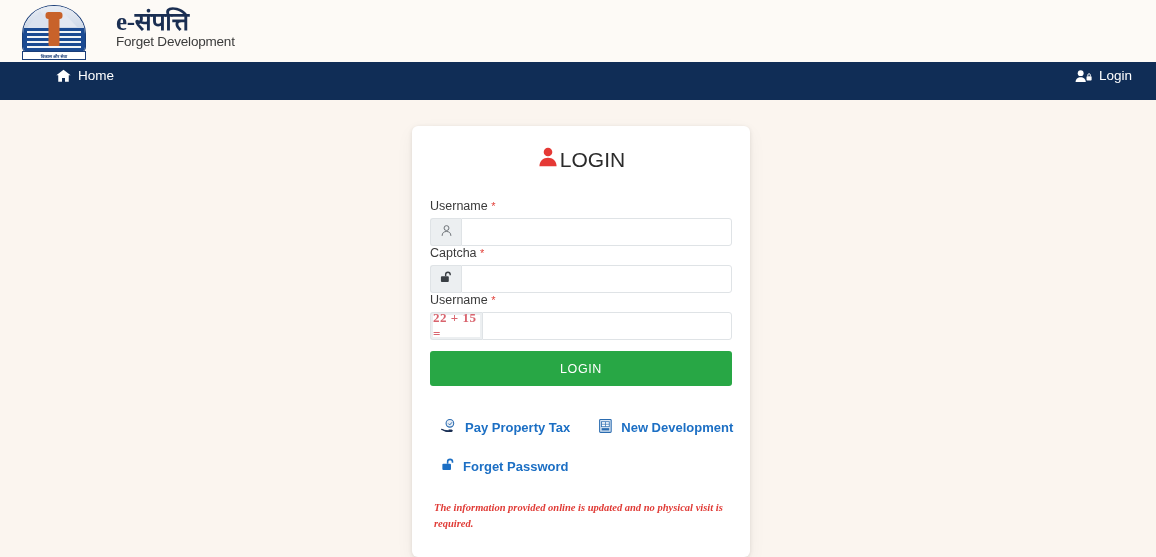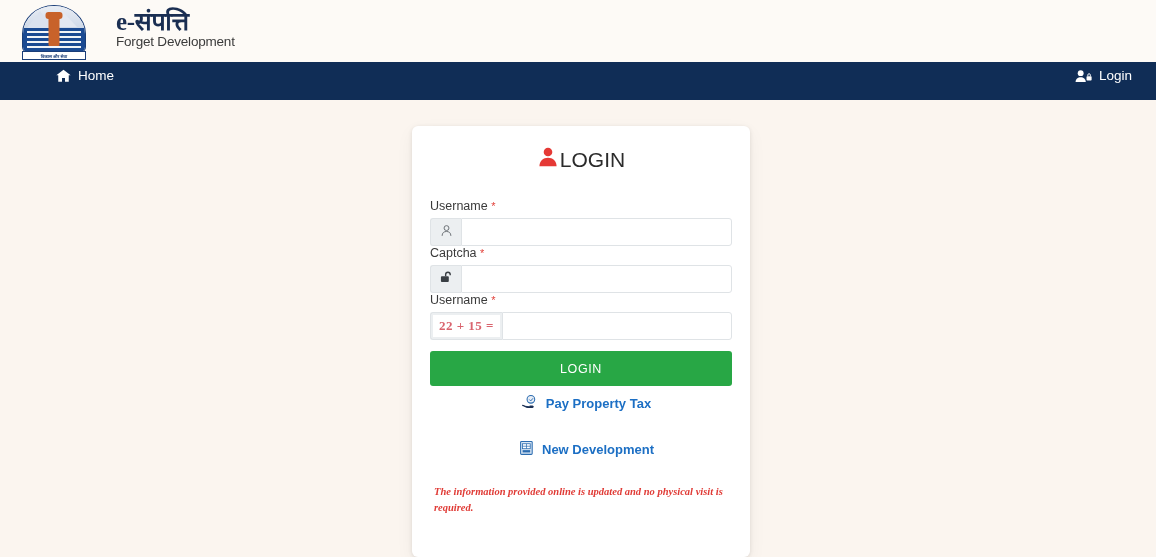--- a/index.html
+++ b/index.html
@@ -142,21 +142,21 @@
     background: #eceff1;
     border: 1px solid #dfe3e6;
     border-right: none;
     border-radius: 3px 0 0 3px;
     display: flex;
     align-items: center;
     justify-content: center;
   }
 
   .input-prefix.captcha-prefix {
-    width: 72px;
+    width: 52px;
     background: #eceff1;
     padding: 2px;
   }
 
   .captcha-inner {
     background: #fff;
     width: 100%;
     height: 100%;
     display: flex;
     align-items: center;
@@ -192,23 +192,22 @@
     cursor: pointer;
     margin-top: 11px;
     font-family: "Liberation Sans", sans-serif;
   }
 
   
   .links-row {
     display: flex;
     align-items: center;
     gap: 27px;
-    margin-top: 8px;
+    margin-top: 32px;
     padding-left: 10px;
-    flex-direction: column;
   }
 
   .link-item {
     display: flex;
     align-items: center;
     gap: 7px;
     color: #1c6fc4;
     font-size: 13px;
     font-weight: 700;
     cursor: pointer;
@@ -434,19 +433,30 @@
             <rect x="4.6" y="4.2" width="8.6" height="5.6" fill="#ffffff" stroke="#2b6cb0" stroke-width="0.9"></rect>
             <rect x="4.6" y="11.4" width="8.6" height="2.6" fill="#2b6cb0"></rect>
             <path d="M9 4.4 v5.4 M4.6 7.0 h8.6" stroke="#2b6cb0" stroke-width="0.8"></path>
           </svg>
         </span>
         <span>New Development</span>
       </div>
     </div>
 
     
+    <div class="links-row-2">
+      <div class="link-item">
+        <span>
+          <svg width="16" height="15" viewBox="0 0 16 16" fill="#1c6fc4">
+            <rect x="2" y="7.2" width="9.2" height="6.6" rx="1.1"></rect>
+            <path d="M7.6 7.2 V5.1 a2.6 2.6 0 0 1 5.2 0 V6.2" fill="none" stroke="#1c6fc4" stroke-width="1.7"></path>
+          </svg>
+        </span>
+        <span>Forget Password</span>
+      </div>
+    </div>
 
     <div class="notice">The information provided online is updated and no physical visit is required.</div>
 
     
 
   </div>
 </div>
 
 </body></html>

